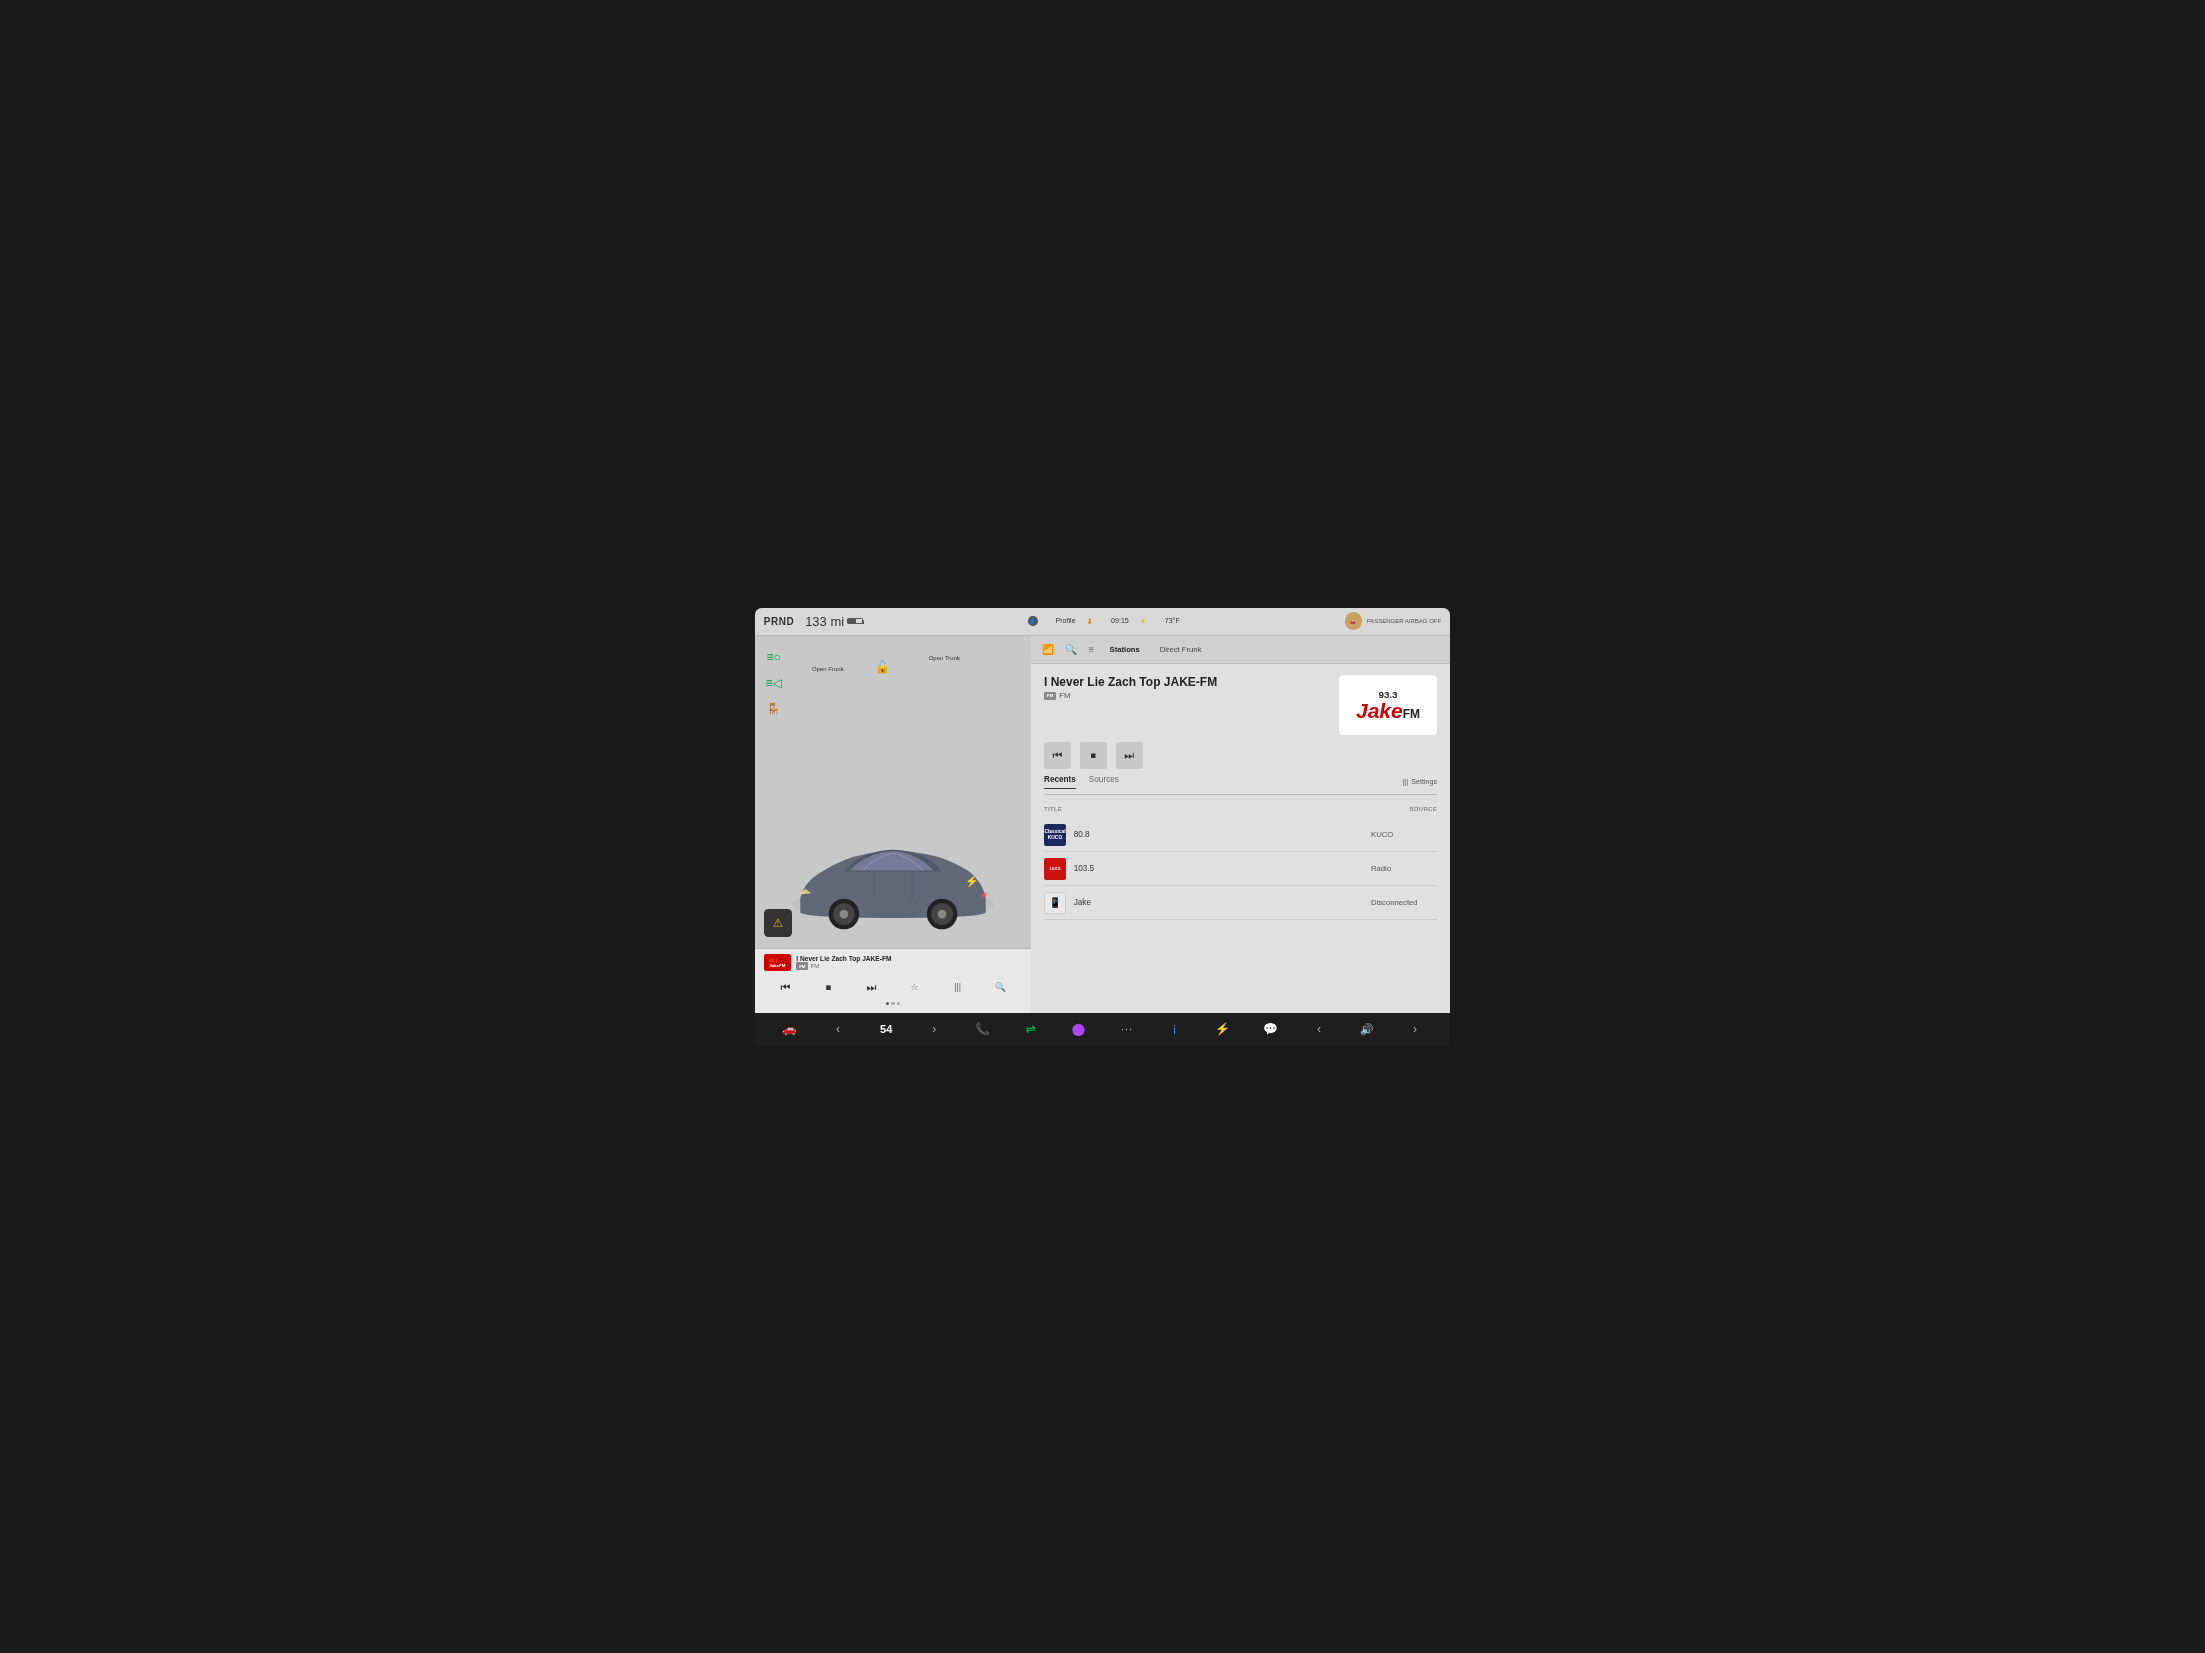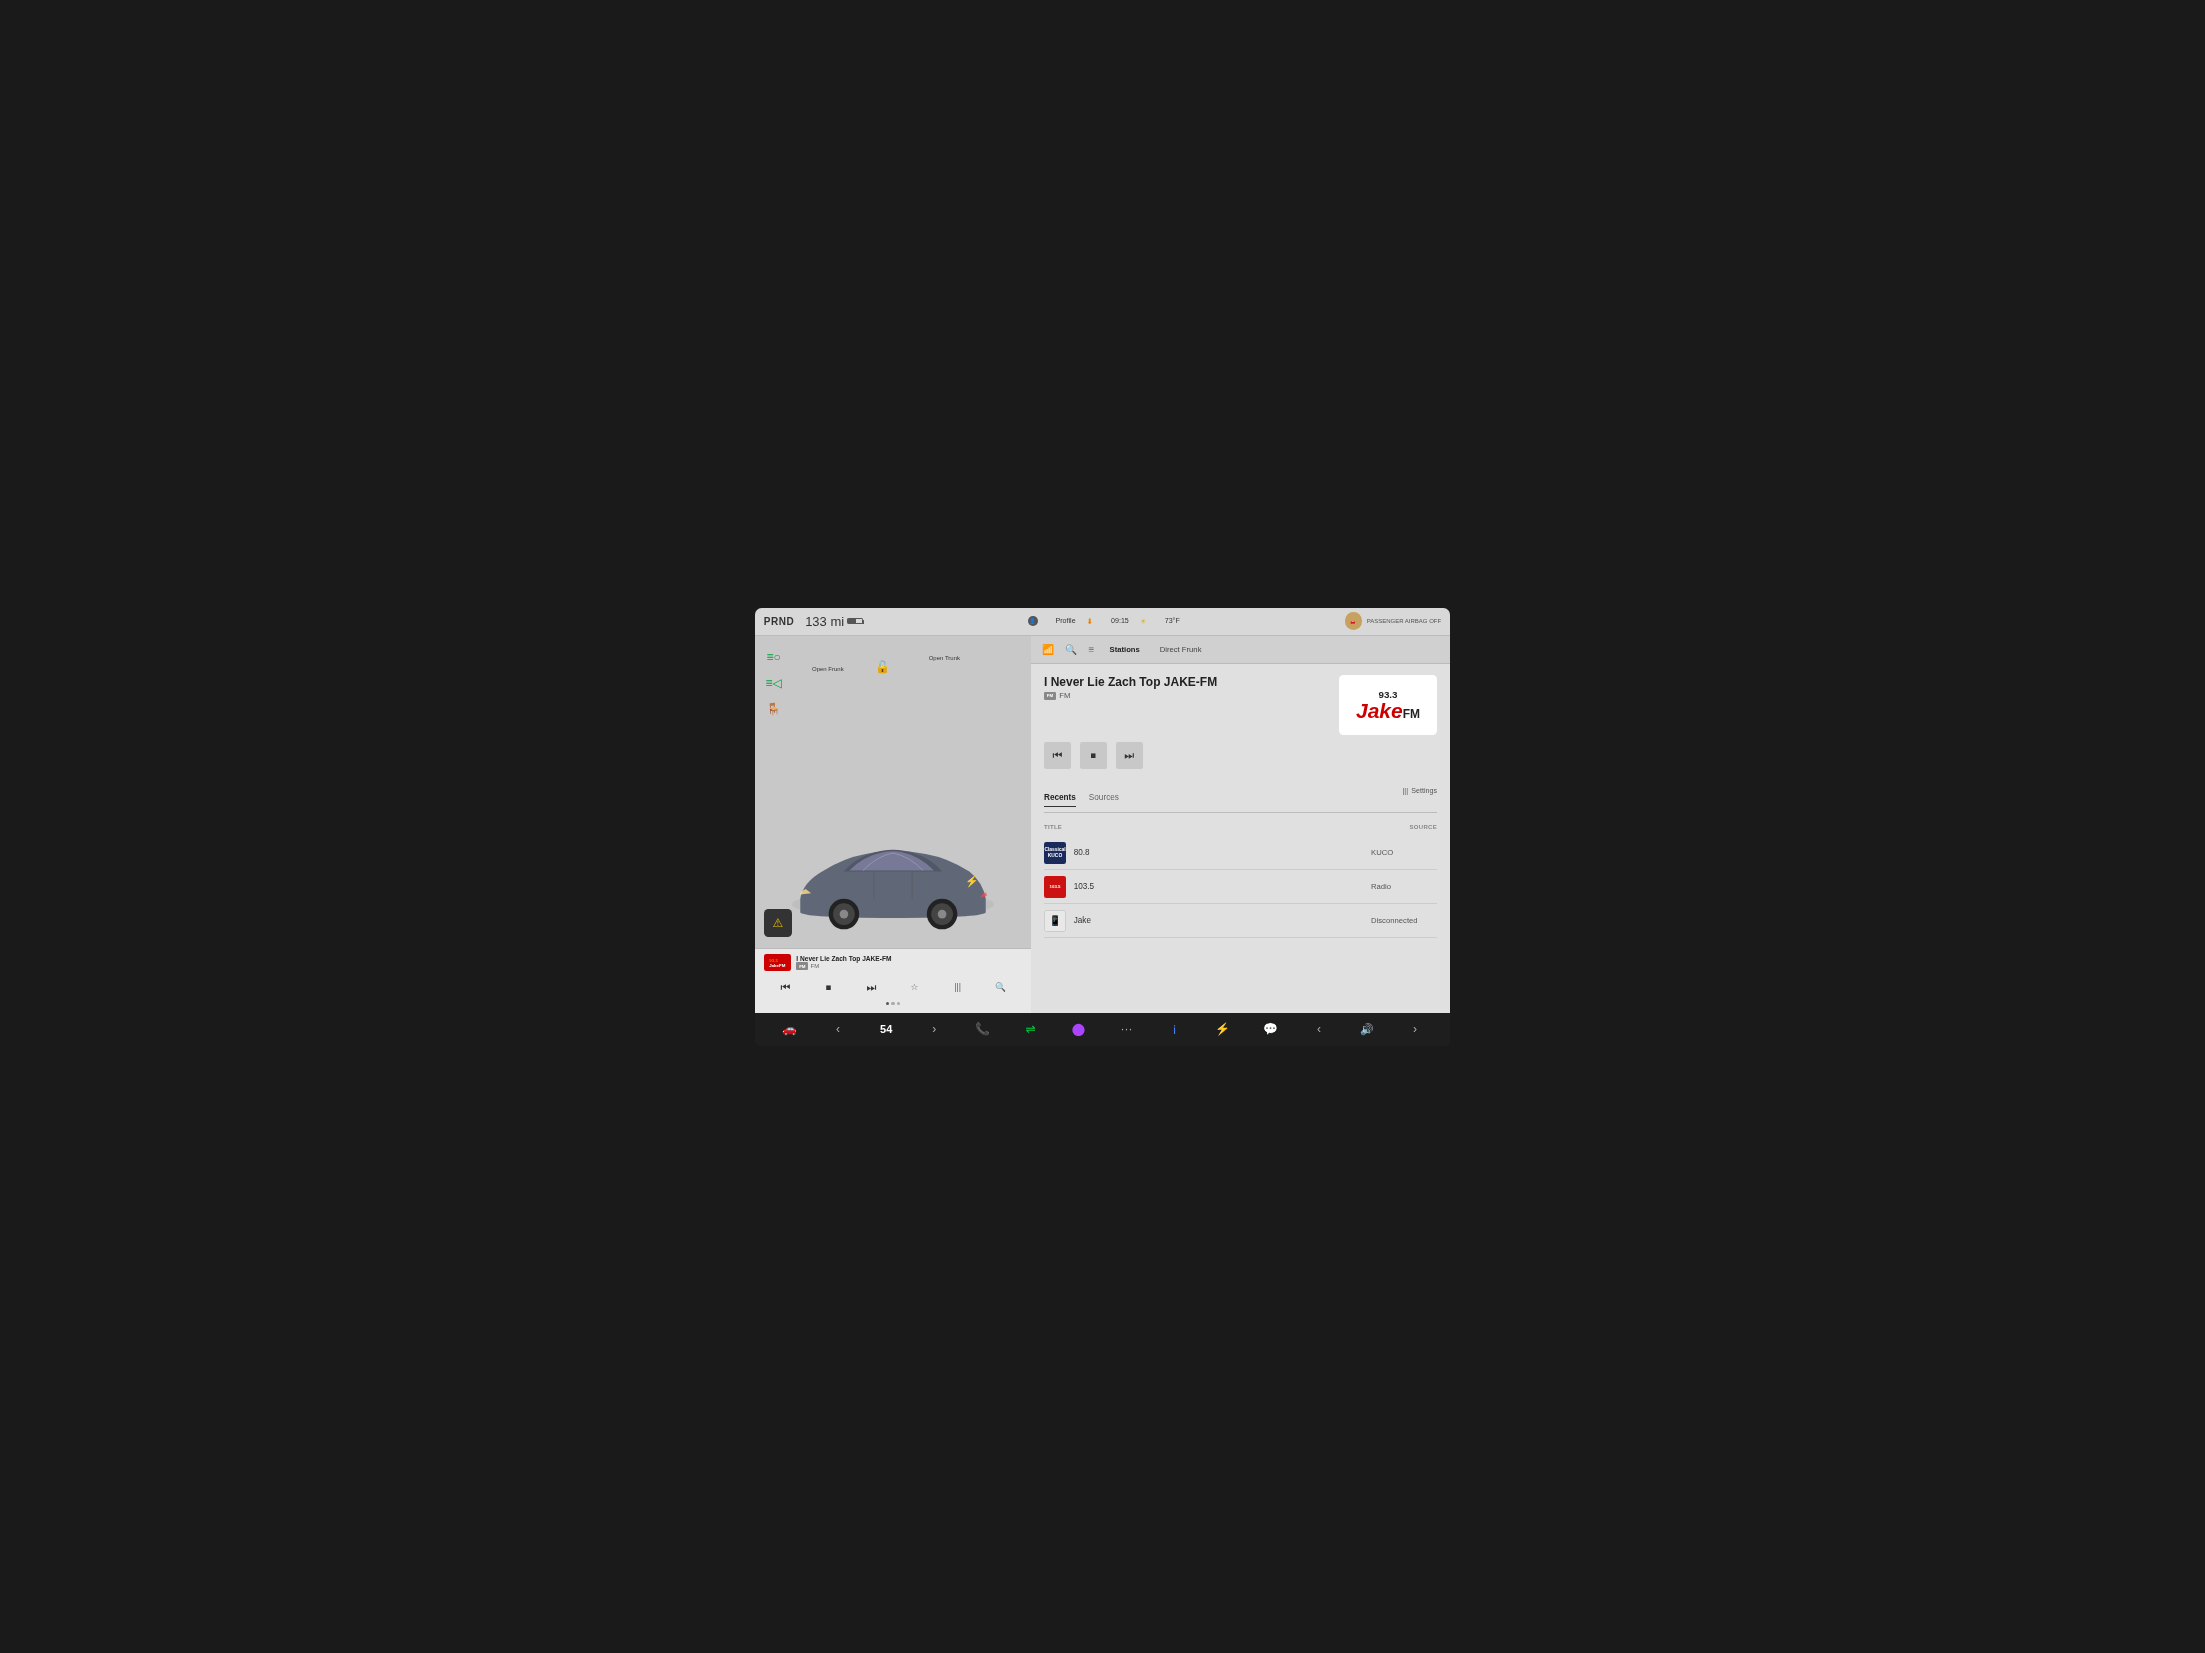--- a/index.html
+++ b/index.html
@@ -433,21 +433,20 @@
     }
     .media-tab-group {
       display: flex;
       gap: 13px;
     }
     .media-tab {
       font-size: 8.2px;
       color: #666;
       cursor: pointer;
       padding-bottom: 4px;
-      margin-top: 18px;
     }
     .media-tab.active {
       color: #222;
       font-weight: 600;
       border-bottom: 1.1px solid #333;
     }
     .settings-btn {
       display: flex;
       align-items: center;
       gap: 3.3px;

